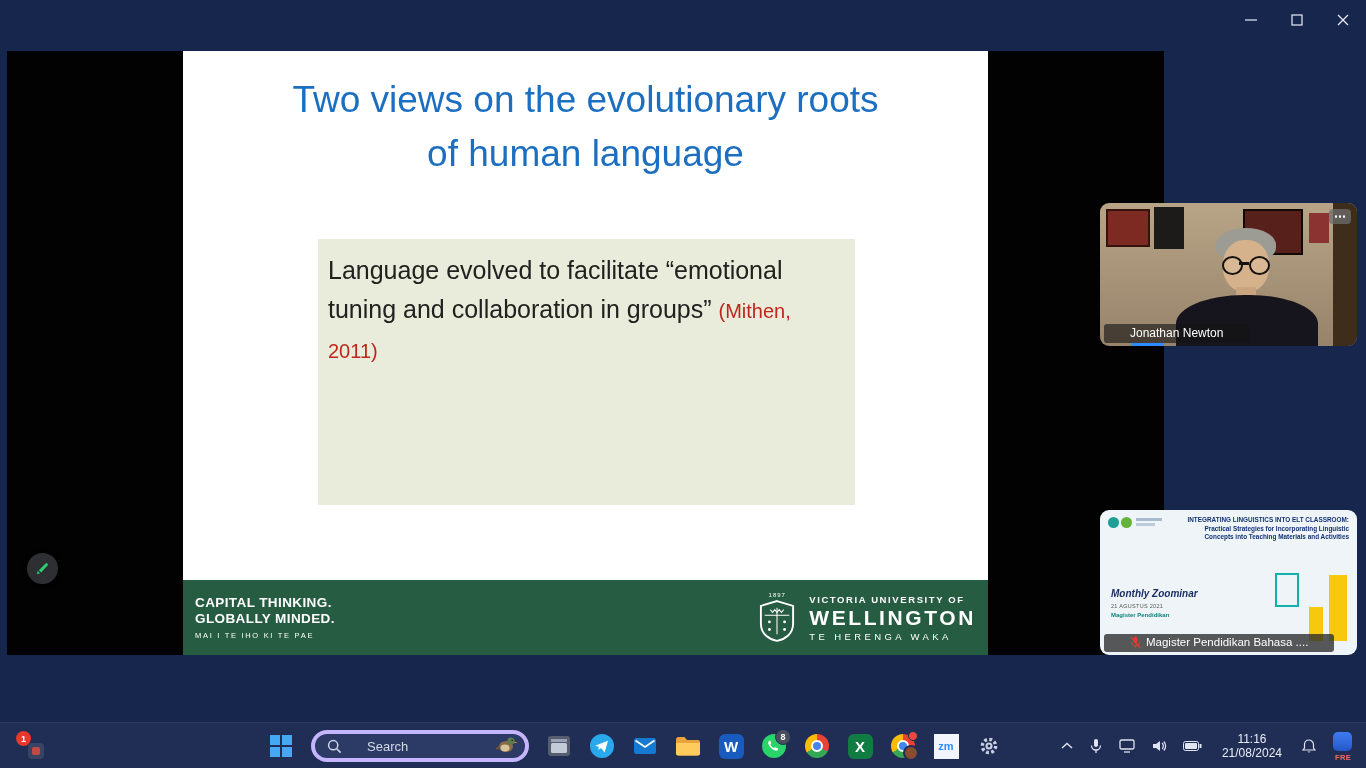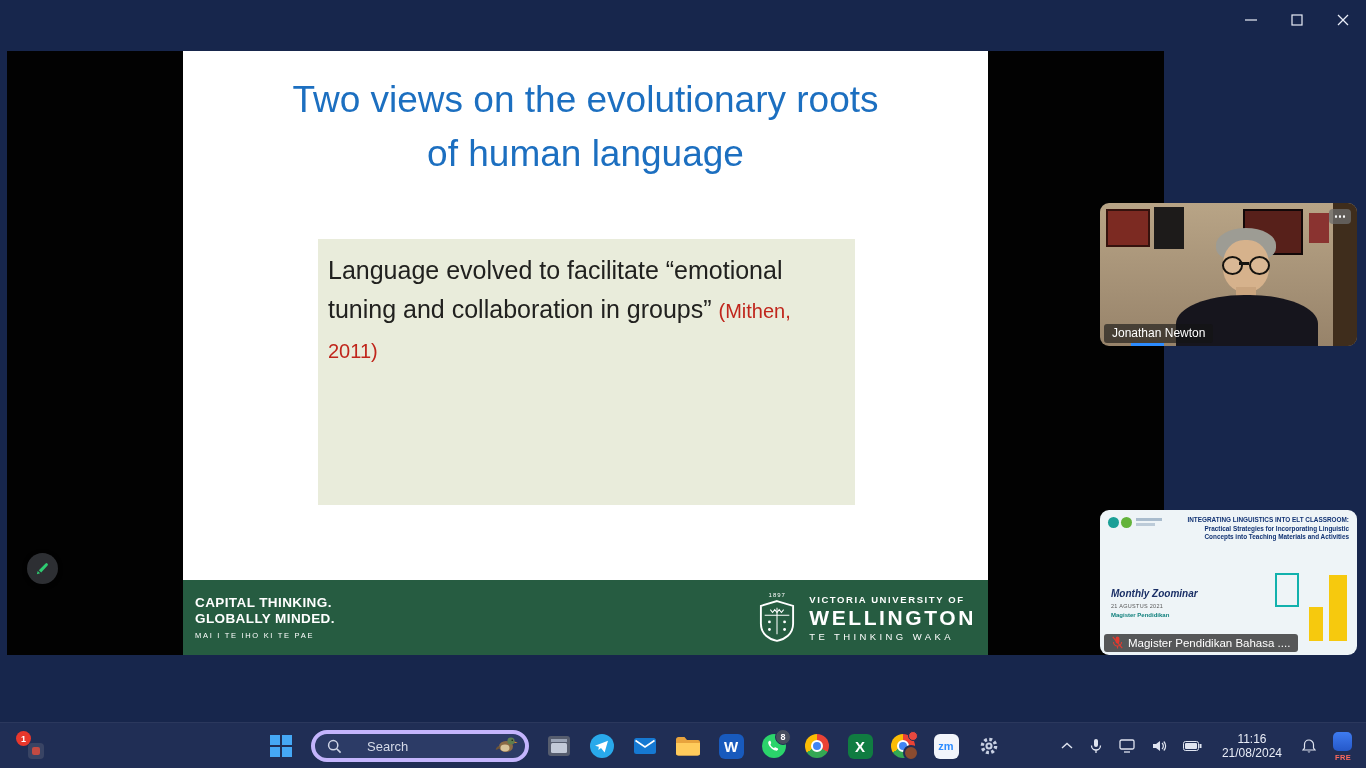--- a/index.html
+++ b/index.html
@@ -26,21 +26,21 @@
   .crest-text .u2{font-size:21px;font-weight:bold;letter-spacing:2.6px;line-height:24px;}
   .crest-text .u3{font-size:9.5px;letter-spacing:3.4px;line-height:13px;}
 
   .annotate-btn{position:absolute;left:27px;top:553px;width:31px;height:31px;border-radius:50%;background:#2d2f33;border:none;display:flex;align-items:center;justify-content:center;box-shadow:0 1px 4px rgba(0,0,0,.6);z-index:20;}
 
   
   .tile{position:absolute;left:1100px;width:257px;border-radius:9px;overflow:hidden;}
   .tile1{top:203px;height:143px;background:linear-gradient(#b8a486,#97836a);}
   .tile2{top:510px;height:145px;background:#eef4f7;}
   .poster-el{position:absolute;}
-  .name-tag{position:absolute;left:4px;bottom:3px;background:rgba(20,20,20,.62);color:#fff;font-size:12px;padding:2px 8px 3px;border-radius:3px;display:flex;align-items:flex-end;gap:5px;white-space:nowrap;}
+  .name-tag{position:absolute;left:4px;bottom:3px;background:rgba(20,20,20,.62);color:#fff;font-size:12px;padding:2px 26px 3px;border-radius:3px;display:flex;align-items:flex-start;gap:5px;white-space:nowrap;}
   .tile2 .name-tag{background:rgba(48,48,48,.8);font-size:11.5px;}
   .tile-menu{position:absolute;top:6px;right:6px;width:22px;height:15px;border-radius:4px;background:rgba(110,110,110,.75);display:flex;align-items:center;justify-content:center;gap:2px;border:none;}
   .tile-menu i{width:3px;height:3px;border-radius:50%;background:#fff;display:block;}
   .speak-bar{position:absolute;left:31px;bottom:0;width:33px;height:3px;background:#2d8cff;}
 
   
   .s1{position:absolute;}
   .poster-a{left:6px;top:6px;width:40px;height:34px;background:#7c2a22;border:2px solid #35120d;}
   .poster-b{left:54px;top:4px;width:30px;height:42px;background:#1d1b1a;}
   .poster-c{right:54px;top:6px;width:56px;height:42px;background:#57201a;border:2px solid #120808;}
@@ -76,21 +76,21 @@
   .badge{position:absolute;border-radius:50%;background:#e8372c;color:#fff;display:flex;align-items:center;justify-content:center;font-weight:bold;}
   .badge.overflow{left:0;top:0;width:15px;height:15px;font-size:9px;}
   .tb-center{position:absolute;left:268px;top:7px;height:32px;display:flex;align-items:center;gap:17px;}
   .tb-icon{position:relative;width:26px;height:26px;display:flex;align-items:center;justify-content:center;border:none;background:transparent;padding:0;}
   .search-pill{width:218px;height:32px;border-radius:16px;background:#2c3b66;border:4px solid #c4b5fd;display:flex;align-items:center;gap:25px;padding:0 6px 0 12px;box-sizing:border-box;}
   .search-pill .s-label{font-size:13px;color:#d5dae8;}
   .search-pill .bird{margin-left:auto;}
   .sq-letter{width:25px;height:25px;border-radius:6px;display:flex;align-items:center;justify-content:center;color:#fff;font-weight:bold;font-size:15px;}
   .word-sq{background:#185abd;}
   .excel-sq{background:#107c41;}
-  .zoom-sq{background:#f2f5fb;color:#2d8cff;font-size:11px;border-radius:6px;}
+  .zoom-sq{background:#f2f5fb;color:#2d8cff;font-size:11px;border-radius:0;}
   .chrome{width:24px;height:24px;border-radius:50%;background:conic-gradient(#ea4335 0 33%,#34a853 0 66%,#fbbc05 0 100%);position:relative;}
   .chrome::after{content:"";position:absolute;inset:6px;border-radius:50%;background:#4285f4;border:2px solid #fff;box-sizing:border-box;}
   .app-badge{right:-4px;top:-4px;width:14px;height:14px;font-size:9px;background:#474e5e;border:1px solid #202e55;}
   .avatar-dot{position:absolute;right:-3px;bottom:-2px;width:12px;height:12px;border-radius:50%;background:#8a4b2f;border:2px solid #202e55;}
   .red-dot{position:absolute;right:-2px;top:-2px;width:8px;height:8px;border-radius:50%;background:#e8483f;border:1px solid #202e55;}
   .tb-right{position:absolute;right:10px;top:0;height:46px;display:flex;align-items:center;gap:12px;}
   .tray-btn{border:none;background:transparent;display:flex;align-items:center;justify-content:center;padding:2px;}
   .clock{color:#e9edf7;font-size:12px;line-height:14px;text-align:center;border:none;background:transparent;}
   .fre{position:relative;width:26px;height:32px;border:none;background:transparent;}
   .fre .fre-ic{position:absolute;left:3px;top:2px;width:19px;height:19px;border-radius:5px;background:linear-gradient(#3e7bf0,#2558c9);}
@@ -144,21 +144,21 @@
               <path d="M12 11l2.3 3 2.3-3 2.4 3 2.3-3 2.4 3 2.3-3" stroke="#fff" fill="none" stroke-width="1.1"></path>
               <circle cx="11" cy="24" r="1.5" fill="#fff"></circle>
                 <circle cx="27" cy="24" r="1.5" fill="#fff"></circle>
               <circle cx="11" cy="32" r="1.5" fill="#fff"></circle>
                 <circle cx="27" cy="32" r="1.5" fill="#fff"></circle>
             </svg>
           </div>
           <div class="crest-text">
             <div class="u1">VICTORIA UNIVERSITY OF</div>
             <div class="u2">WELLINGTON</div>
-            <div class="u3">TE THINKING WAKA</div>
+            <div class="u3">TE HERENGA WAKA</div>
           </div>
         </div>
       </div>
     </div>
   </div>
 
   <button class="annotate-btn">
     <svg width="15" height="15" viewBox="0 0 16 16">
       <path d="M2 14l.9-3.4 2.5 2.5zM4.1 9.8 11.3 2.6a1.3 1.3 0 0 1 1.8 0l.3.3a1.3 1.3 0 0 1 0 1.8L6.6 12.3z" fill="#2ecc71"></path>
     </svg>

